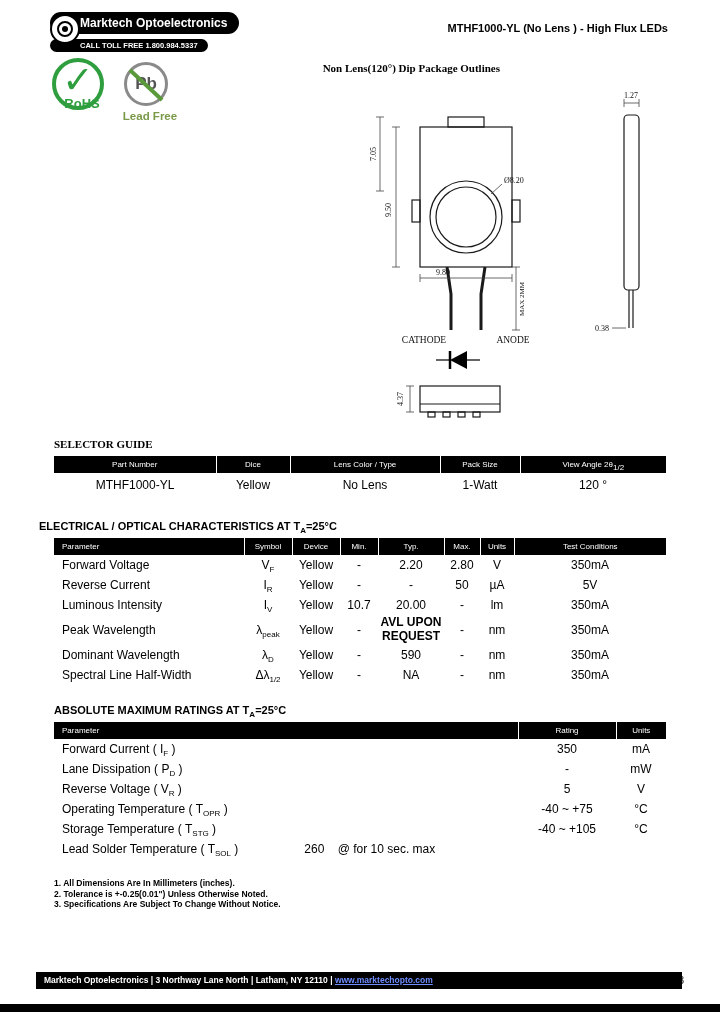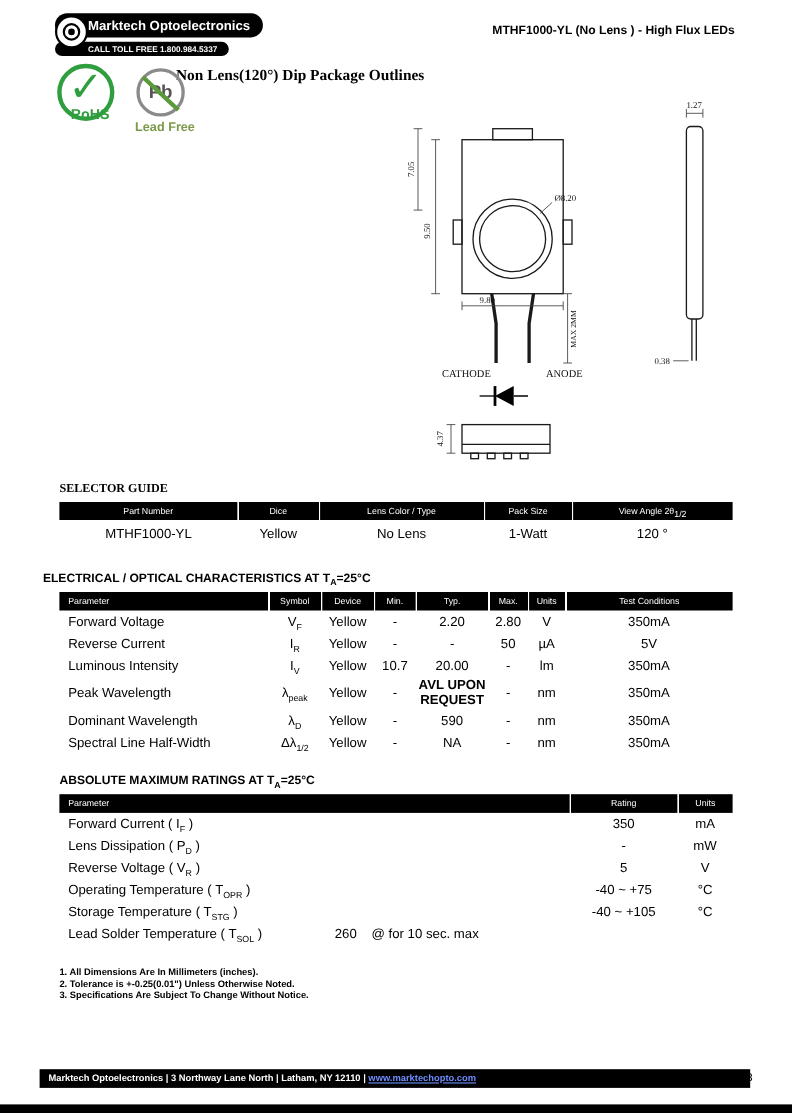--- a/index.html
+++ b/index.html
@@ -7,21 +7,21 @@
   .page{position:relative;width:720px;height:1012px;background:#fff;overflow:hidden;font-family:"Liberation Sans","DejaVu Sans",sans-serif;color:#000;}
   .abs{position:absolute;}
   sub{font-size:8px;line-height:0;}
   
   .logo-row1{display:inline-block;background:#000;color:#fff;font-weight:bold;font-size:12px;padding:4px 12px 4px 30px;border-radius:13px;white-space:nowrap;}
   .logo-row2{display:inline-block;background:#000;color:#fff;font-weight:bold;font-size:7.5px;padding:2px 10px 2px 30px;border-radius:9px;margin-top:1px;white-space:nowrap;}
   .logo-circle{position:absolute;left:0;top:2px;width:30px;height:30px;background:#fff;border:2px solid #000;border-radius:50%;display:flex;align-items:center;justify-content:center;box-sizing:border-box;}
   .ring{width:16px;height:16px;border:2px solid #000;border-radius:50%;display:flex;align-items:center;justify-content:center;box-sizing:border-box;}
   .ring-core{width:6px;height:6px;background:#000;border-radius:50%;}
   .product-title{font-size:11px;font-weight:bold;text-align:right;width:290px;}
-  .page-title{font-family:"Liberation Serif","DejaVu Serif",serif;font-size:14px;font-weight:bold;text-align:left;width:340px;}
+  .page-title{font-family:"Liberation Serif","DejaVu Serif",serif;font-size:11px;font-weight:bold;text-align:right;width:340px;}
   
   .rohs-circle{width:52px;height:52px;border:4px solid #2f9e3f;border-radius:50%;box-sizing:border-box;display:flex;align-items:center;justify-content:center;}
   .rohs-check{color:#2f9e3f;font-size:38px;font-weight:bold;line-height:1;margin-top:-8px;}
   .rohs-label{color:#2f9e3f;font-weight:bold;font-size:13px;text-align:center;margin-top:-14px;position:relative;}
   .pb-circle{position:relative;width:44px;height:44px;border:3px solid #8a8a8a;border-radius:50%;box-sizing:border-box;display:flex;align-items:center;justify-content:center;margin-left:6px;}
   .pb-text{font-size:17px;font-weight:bold;color:#555;}
   .pb-slash{position:absolute;left:-3px;top:18px;width:44px;height:4px;background:#5a9a3a;transform:rotate(43deg);}
   .pb-label{color:#7a9a4a;font-weight:bold;font-size:11.5px;margin-top:4px;white-space:nowrap;}
   .section-title{font-size:11px;font-weight:bold;}
   
@@ -279,21 +279,21 @@
         <th>Units</th>
       </tr>
     </thead>
     <tbody>
       <tr>
         <td class="p-left"><span>Forward Current ( I</span><sub>F</sub><span> )</span><span class="extra"></span></td>
         <td>350</td>
         <td>mA</td>
       </tr>
       <tr>
-        <td class="p-left"><span>Lens Dissipation ( P</span><sub>D</sub><span> )</span><span class="extra"></span></td>
+        <td class="p-left"><span>Lane Dissipation ( P</span><sub>D</sub><span> )</span><span class="extra"></span></td>
         <td>-</td>
         <td>mW</td>
       </tr>
       <tr>
         <td class="p-left"><span>Reverse Voltage ( V</span><sub>R</sub><span> )</span><span class="extra"></span></td>
         <td>5</td>
         <td>V</td>
       </tr>
       <tr>
         <td class="p-left"><span>Operating Temperature ( T</span><sub>OPR</sub><span> )</span><span class="extra"></span></td>

